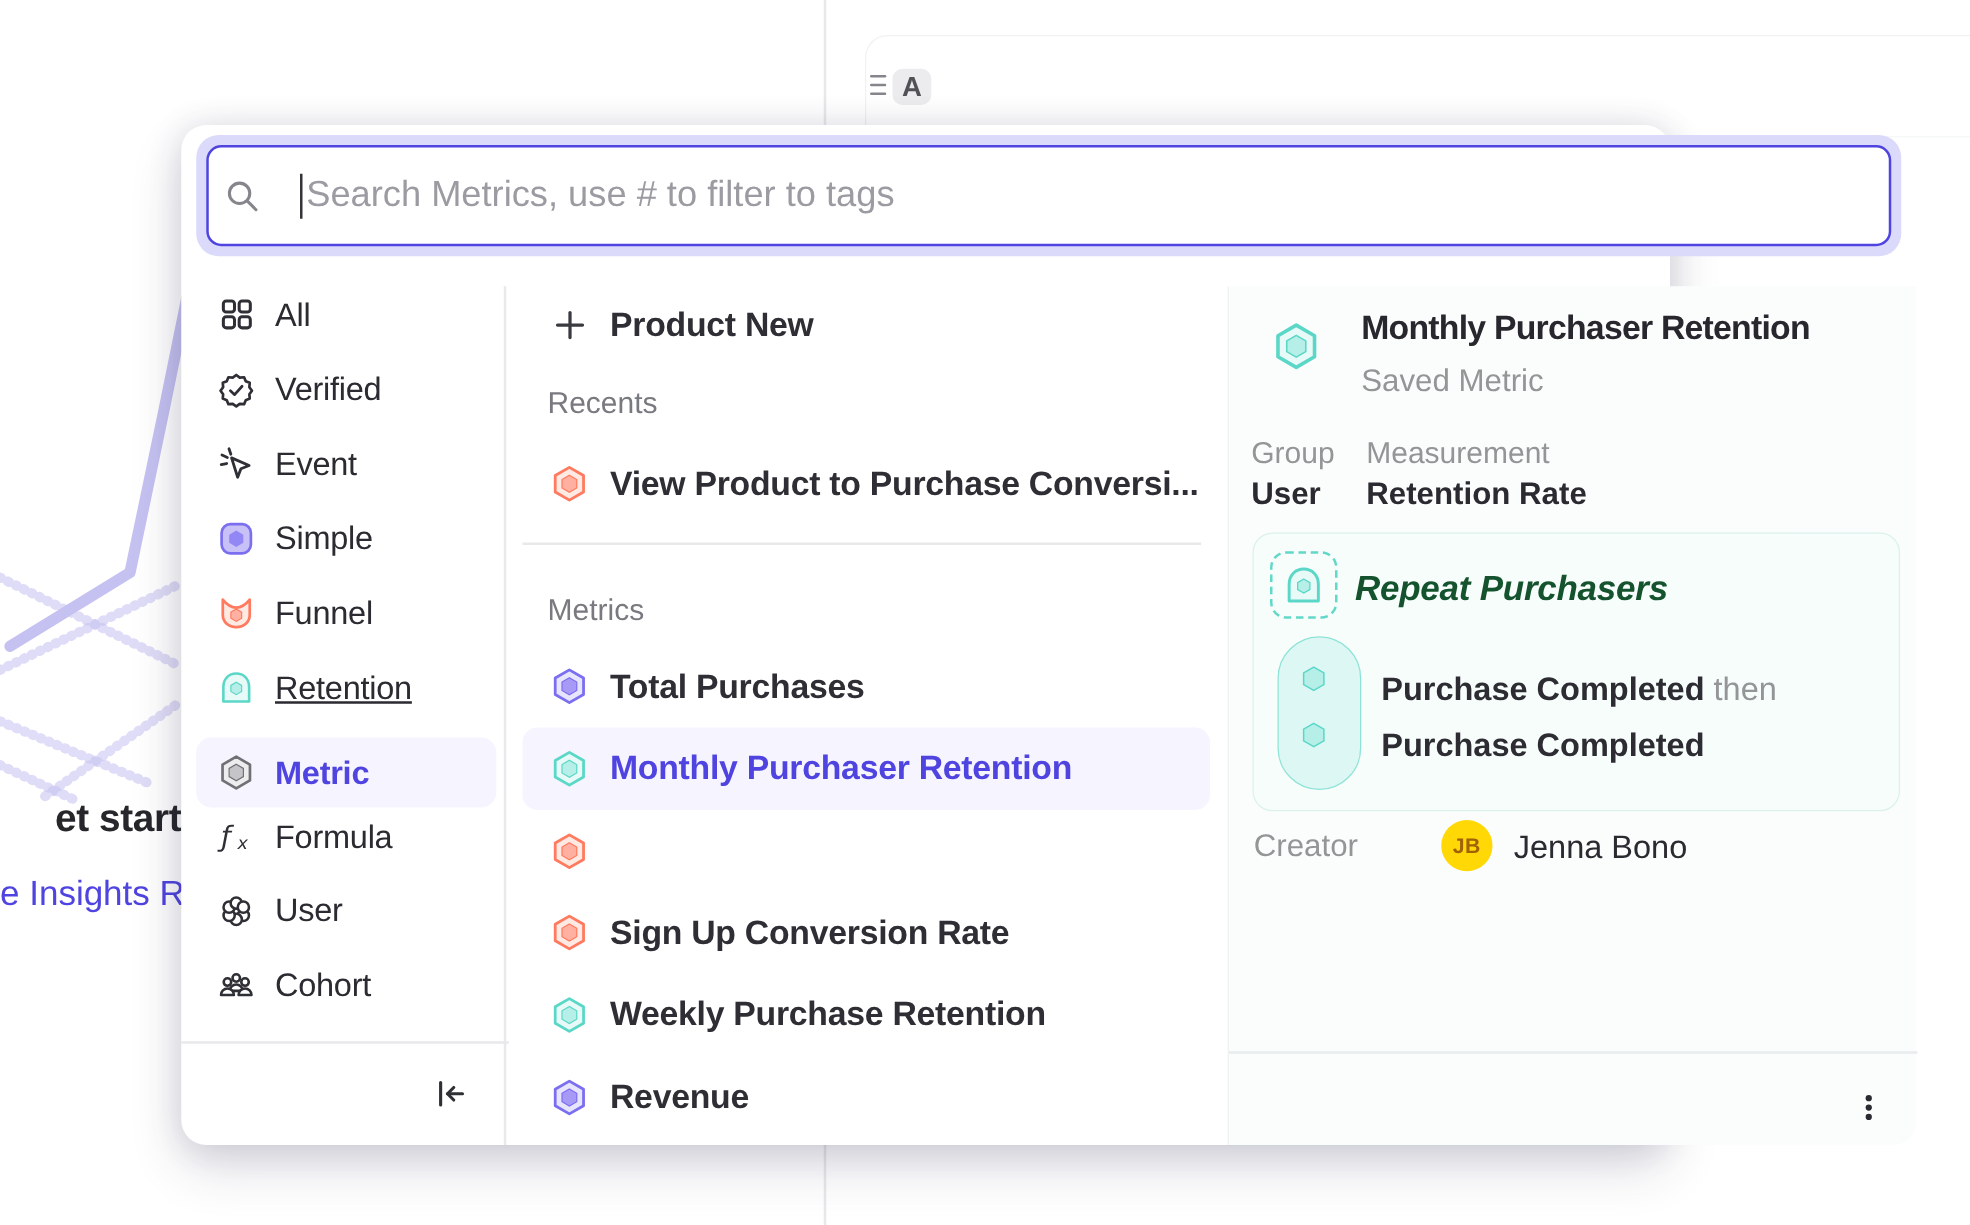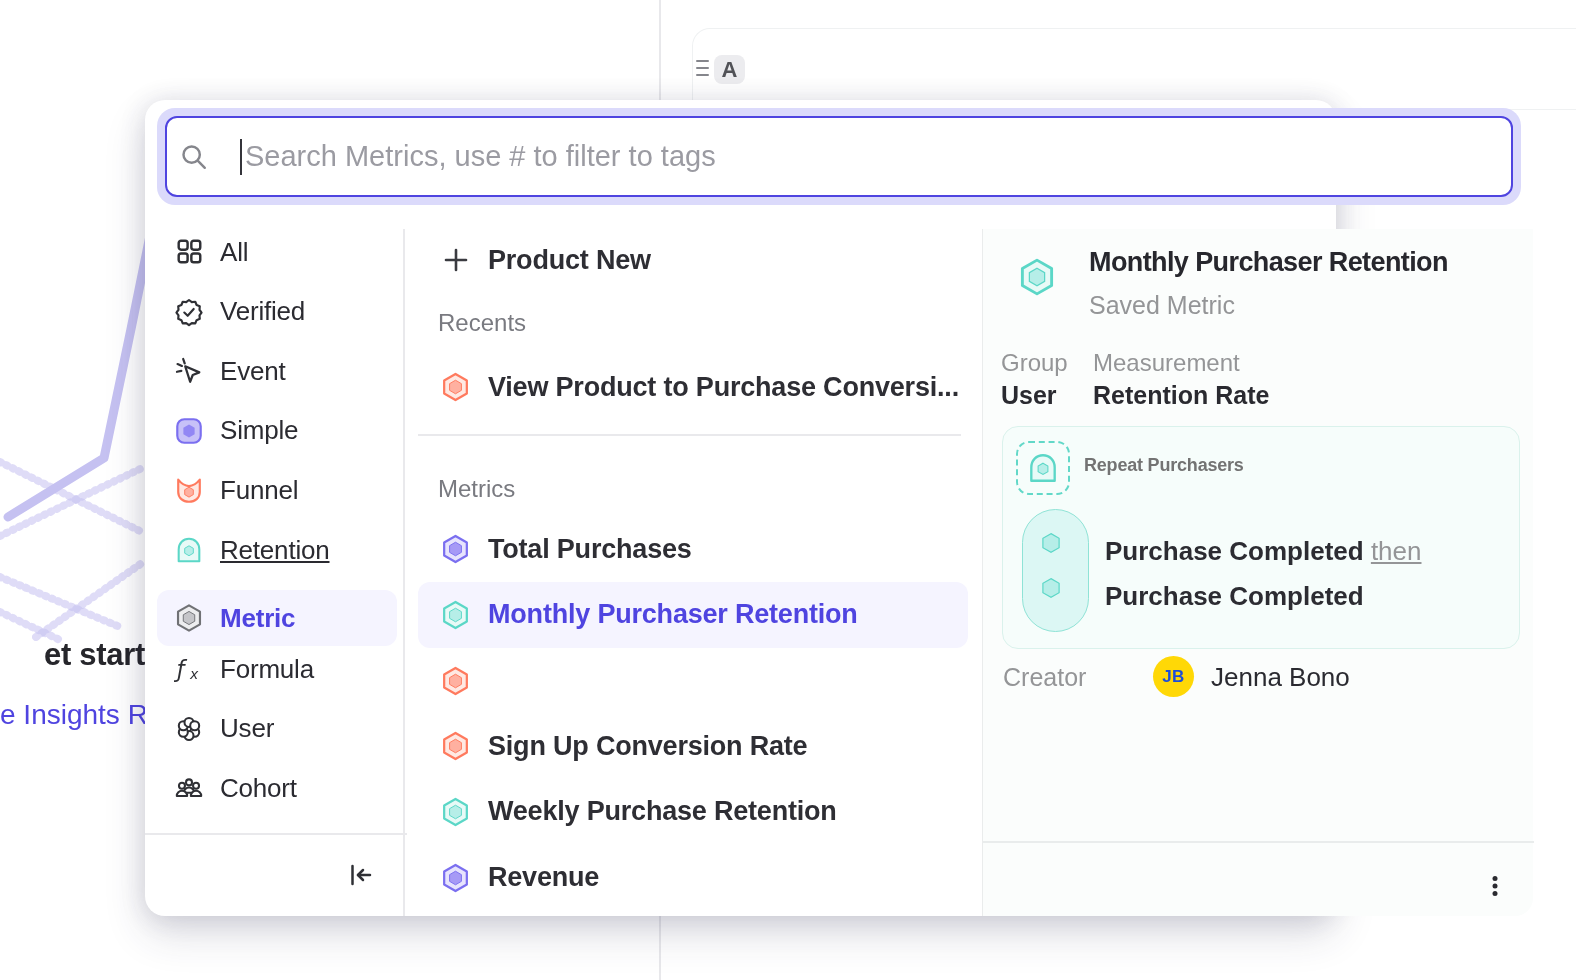--- a/index.html
+++ b/index.html
@@ -59,27 +59,27 @@
   .detail-icon { position:absolute; left:34px; top:27px; width:40px; height:42px; }
   .detail-title { position:absolute; left:106px; top:18px; font-size:27px; font-weight:700; letter-spacing:-0.6px; color:#27272d; }
   .detail-subtitle { position:absolute; left:106px; top:62px; font-size:25px; color:#949597; }
   .meta-label { position:absolute; top:120px; font-size:24px; color:#949597; }
   .meta-value { position:absolute; top:152px; font-size:25px; font-weight:700; color:#2a2a30; }
   .group-x { left:18px; }
   .meas-x { left:110px; }
   .def-card { position:absolute; left:19px; top:197px; width:518px; height:223px; background:#f6fdfb; border:1.5px solid #daf2ec; border-radius:16px; }
   .dashed-box { position:absolute; left:13px; top:14px; width:54px; height:54px; border:2px dashed #62d8c8; border-radius:13px; display:flex; align-items:center; justify-content:center; }
   .dashed-box svg { width:34px; height:34px; }
-  .card-title { position:absolute; left:81px; top:28px; font-size:18px; font-weight:700; letter-spacing:-0.2px; color:#737373; }
+  .card-title { position:absolute; left:81px; top:28px; font-size:28px; font-weight:700; letter-spacing:-0.2px; color:#14532d;font-style:italic; }
   .step-pill { position:absolute; left:19px; top:82px; width:67px; height:123px; background:#dcf7f4; border:1.5px solid #8fe3d6; border-radius:34px; }
   .step-pill svg { position:absolute; left:16px; width:24px; height:24px; }
   .step-row { position:absolute; left:102px; height:30px; font-size:26px; font-weight:700; color:#2c2c32; white-space:nowrap; }
-  .step-row .conn { font-weight:400; color:#949597;text-decoration:underline; }
+  .step-row .conn { font-weight:400; color:#949597; }
   .creator-label { position:absolute; left:20px; top:434px; font-size:25px; color:#949597; }
-  .avatar { position:absolute; left:170px; top:427px; width:41px; height:41px; border-radius:50%; background:#ffd806; display:flex; align-items:center; justify-content:center; font-size:17px; font-weight:700; color:#1d4ed8; letter-spacing:0.5px; }
+  .avatar { position:absolute; left:170px; top:427px; width:41px; height:41px; border-radius:50%; background:#ffd806; display:flex; align-items:center; justify-content:center; font-size:17px; font-weight:700; color:#a16207; letter-spacing:0.5px; }
   .creator-name { position:absolute; left:228px; top:433px; font-size:26px; color:#2a2a30; }
   .detail-footer-divider { position:absolute; left:0; top:612px; width:551px; height:1.5px; background:#e9ecec; }
   .dots-btn { position:absolute; left:500px; top:645px; width:24px; height:24px; cursor:pointer; }
 </style>
 </head>
 <body>
 
 <div class="page-divider"></div>
 
 <svg class="bg-decor" width="150" height="420" viewBox="0 0 150 420" style="top:230px">

